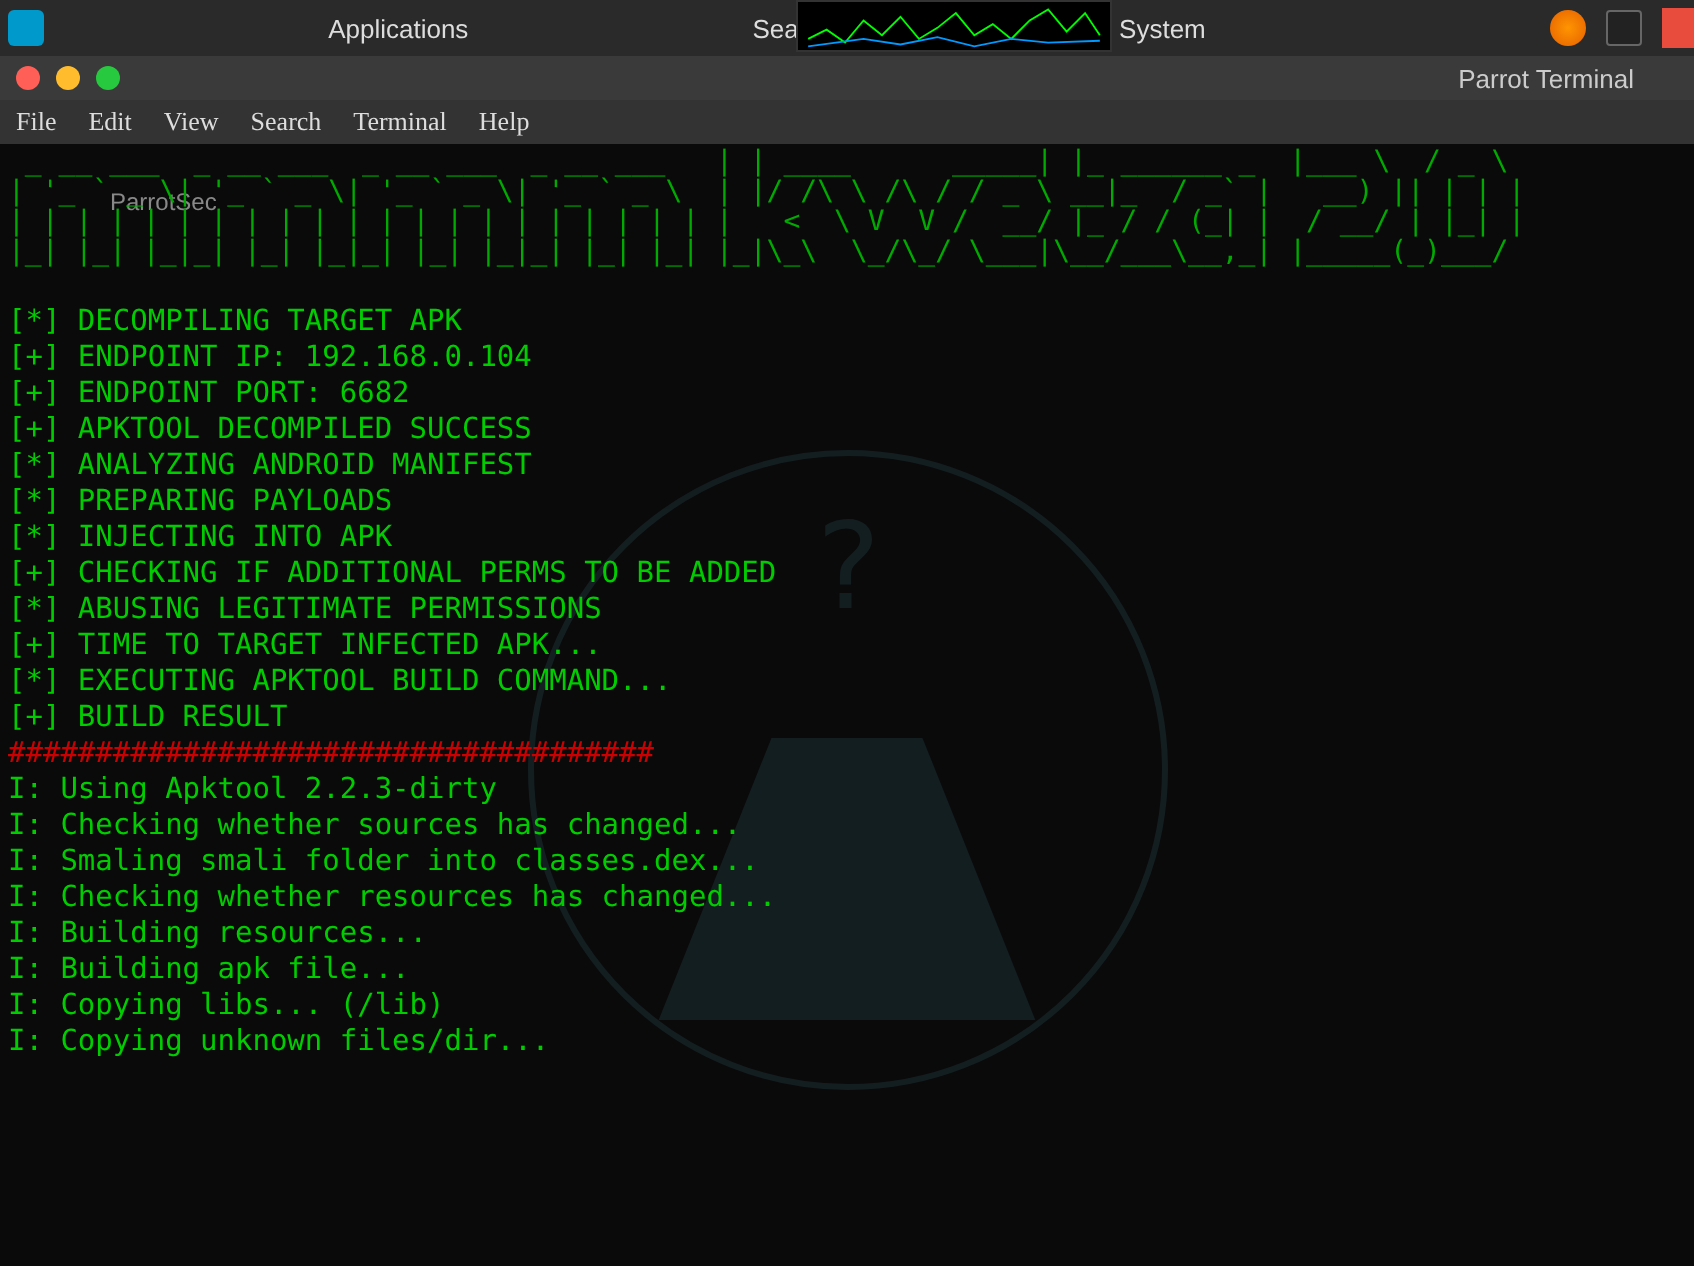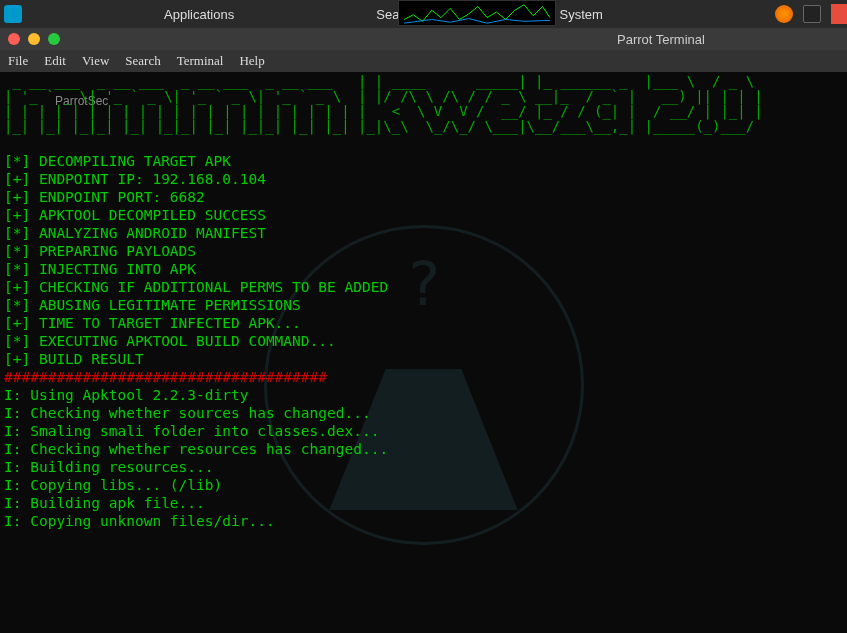--- a/index.html
+++ b/index.html
@@ -84,21 +84,21 @@
     .tl-green { background: #27c93f; }
     .window-title {
       position: absolute;
       left: 50%;
       transform: translateX(-50%);
       right: auto;
       color: #ccc;
       font-family: sans-serif;
       font-size: 13px;
       width: 200px;
-      text-align: left;
+      text-align: right;
       left: auto;
       right: 30px;
       transform: none;
     }
     .menubar {
       height: 22px;
       background: #333;
       display: flex;
       align-items: center;
       gap: 16px;
@@ -238,18 +238,18 @@
         <div class="term-line">[*] ABUSING LEGITIMATE PERMISSIONS</div>
         <div class="term-line">[+] TIME TO TARGET INFECTED APK...</div>
         <div class="term-line">[*] EXECUTING APKTOOL BUILD COMMAND...</div>
         <div class="term-line">[+] BUILD RESULT</div>
         <div class="term-line hash-line">#####################################</div>
         <div class="term-line">I: Using Apktool 2.2.3-dirty</div>
         <div class="term-line">I: Checking whether sources has changed...</div>
         <div class="term-line">I: Smaling smali folder into classes.dex...</div>
         <div class="term-line">I: Checking whether resources has changed...</div>
         <div class="term-line">I: Building resources...</div>
+        <div class="term-line">I: Building apk file...</div>
         <div class="term-line">I: Copying libs... (/lib)</div>
-        <div class="term-line">I: Building apk file...</div>
         <div class="term-line">I: Copying unknown files/dir...</div>
       </div>
   </div>
 </div>
 
 </body></html>

